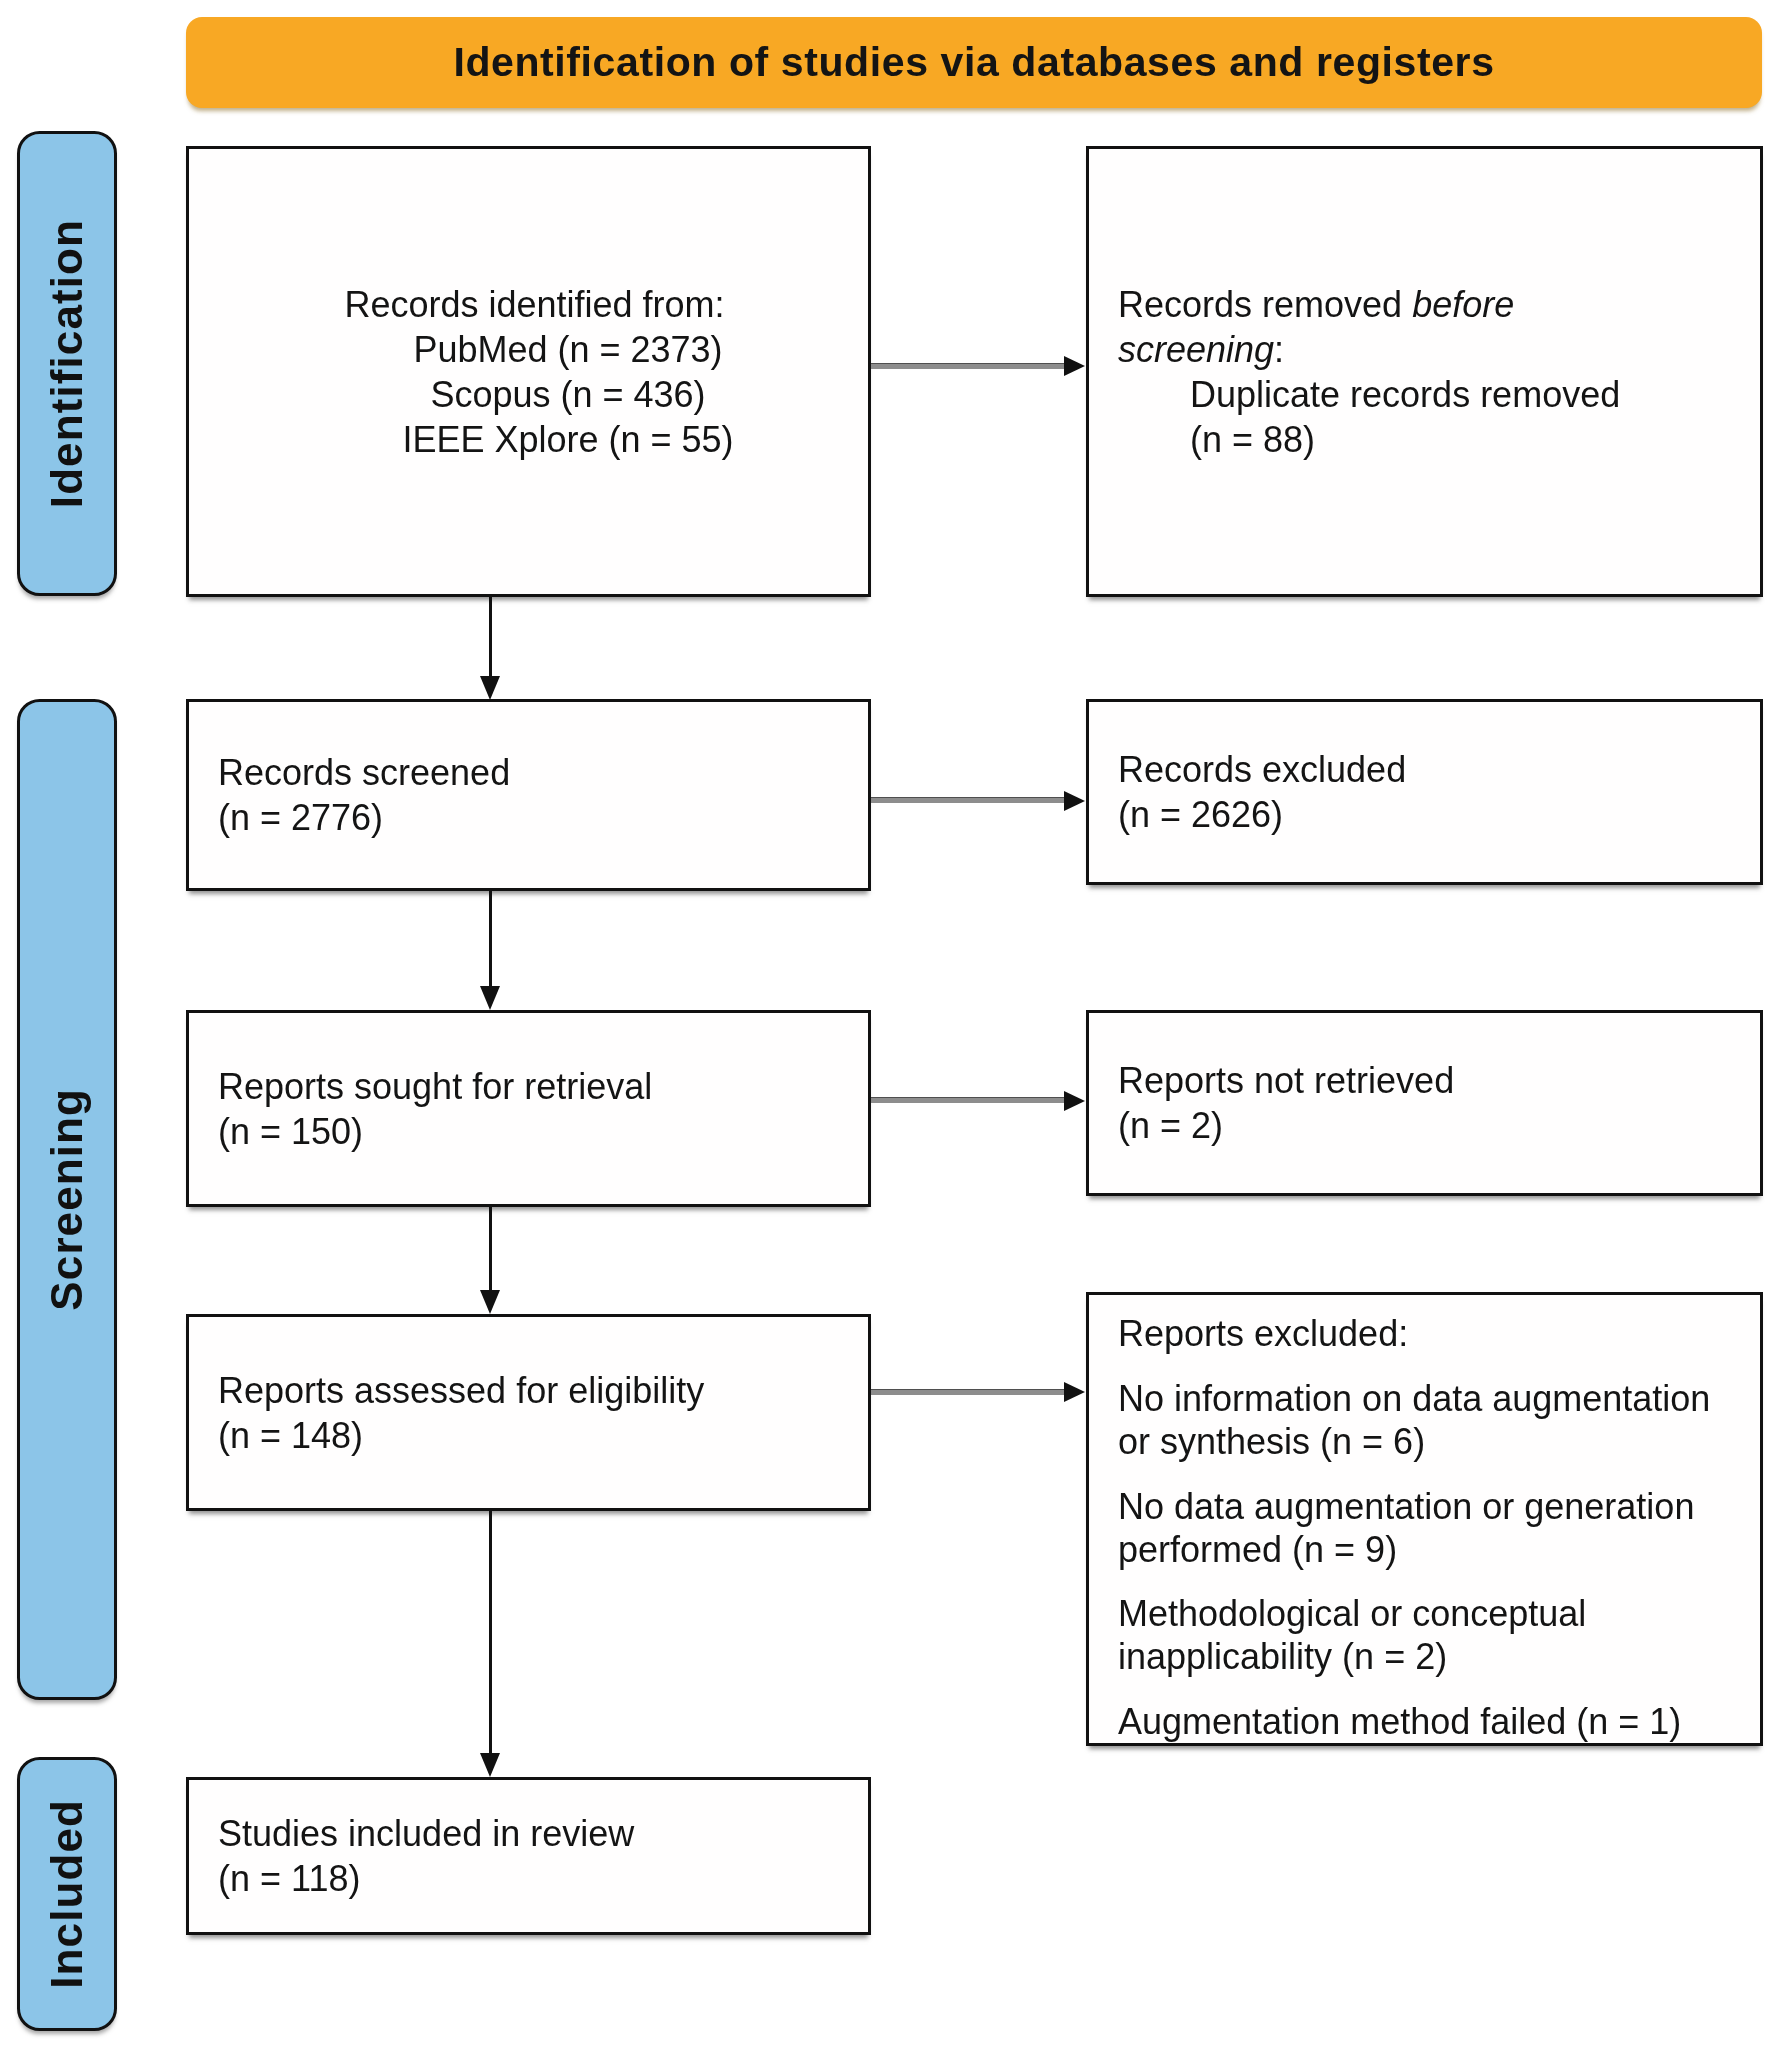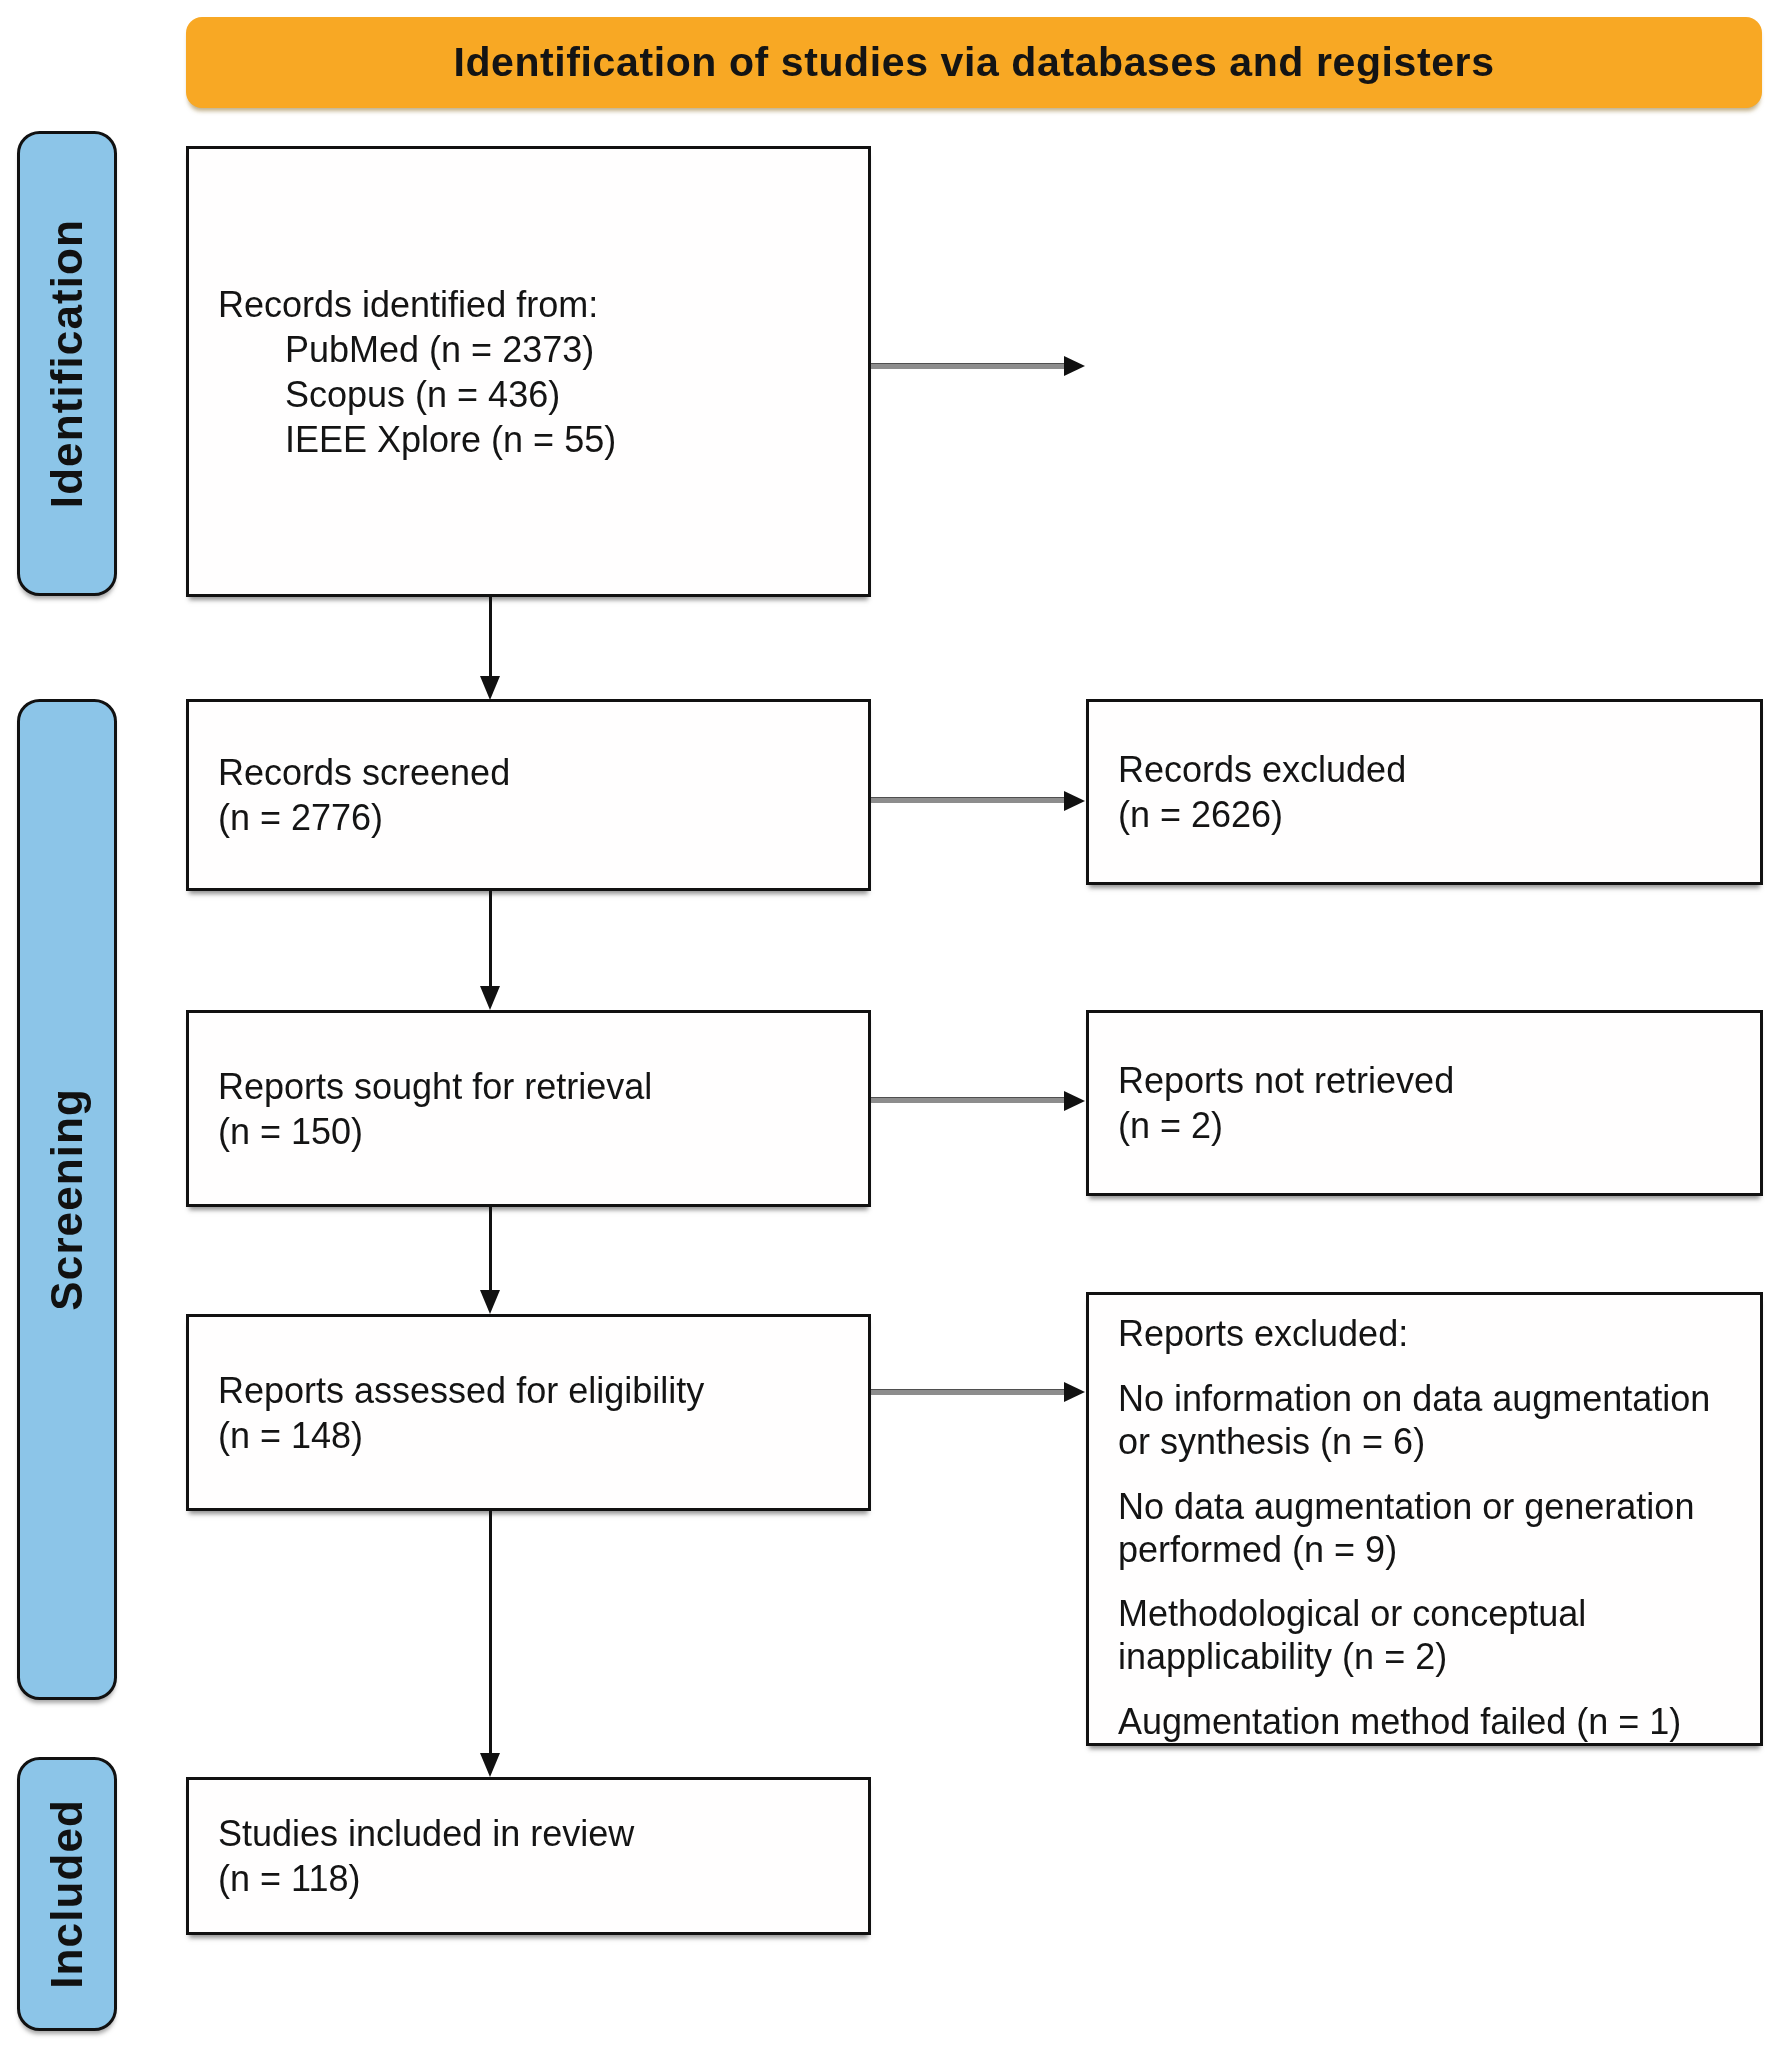--- a/index.html
+++ b/index.html
@@ -34,21 +34,21 @@
   
   .fbox {
     position:absolute; background:#fffefe; border:3.4px solid #111; box-sizing:border-box;
     display:flex; flex-direction:column; justify-content:center;
     padding:0 17px 0 29px;
     font-size:36px; line-height:45px; color:#141414;
     box-shadow:0 6.2px 4.5px -3.4px rgba(90,90,90,.65);
   }
   .col-left  { left:186px;  width:685px; }
   .col-right { left:1086px; width:677px; }
-  #b-identified    { top:146px;  height:451px; }
+  #b-identified    { top:146px;  height:451px;text-align:center; }
   #b-removed       { top:146px;  height:451px; }
   #b-screened      { top:699px; height:192px; }
   #b-rec-excluded  { top:699px; height:186px; }
   #b-sought        { top:1010px; height:197px; }
   #b-not-retrieved { top:1010px; height:186px; }
   #b-assessed      { top:1314px; height:197px; }
   #b-rep-excluded  { top:1292px; height:454px; justify-content:space-between; padding-top:17px; line-height:43px; }
   #b-included      { top:1777px; height:158px; }
   .indent1 { padding-left:67px; }
   .indent2 { padding-left:72px; }
@@ -94,20 +94,26 @@
     <span class="vtext">Included</span>
   </div>
 
   <div class="fbox col-left" id="b-identified">
     <div>Records identified from:</div>
     <div class="indent1">PubMed (n = 2373)</div>
     <div class="indent1">Scopus (n = 436)</div>
     <div class="indent1">IEEE Xplore (n = 55)</div>
   </div>
 
+  <div class="fbox col-right" id="b-removed">
+    <div><span>Records removed </span><span class="em">before</span></div>
+    <div><span class="em">screening</span><span>:</span></div>
+    <div class="indent2">Duplicate records removed</div>
+    <div class="indent2">(n = 88)</div>
+  </div>
 
   <div class="fbox col-left" id="b-screened">
     <div>Records screened</div>
     <div>(n = 2776)</div>
   </div>
   <div class="fbox col-right" id="b-rec-excluded">
     <div>Records excluded</div>
     <div>(n = 2626)</div>
   </div>
 

